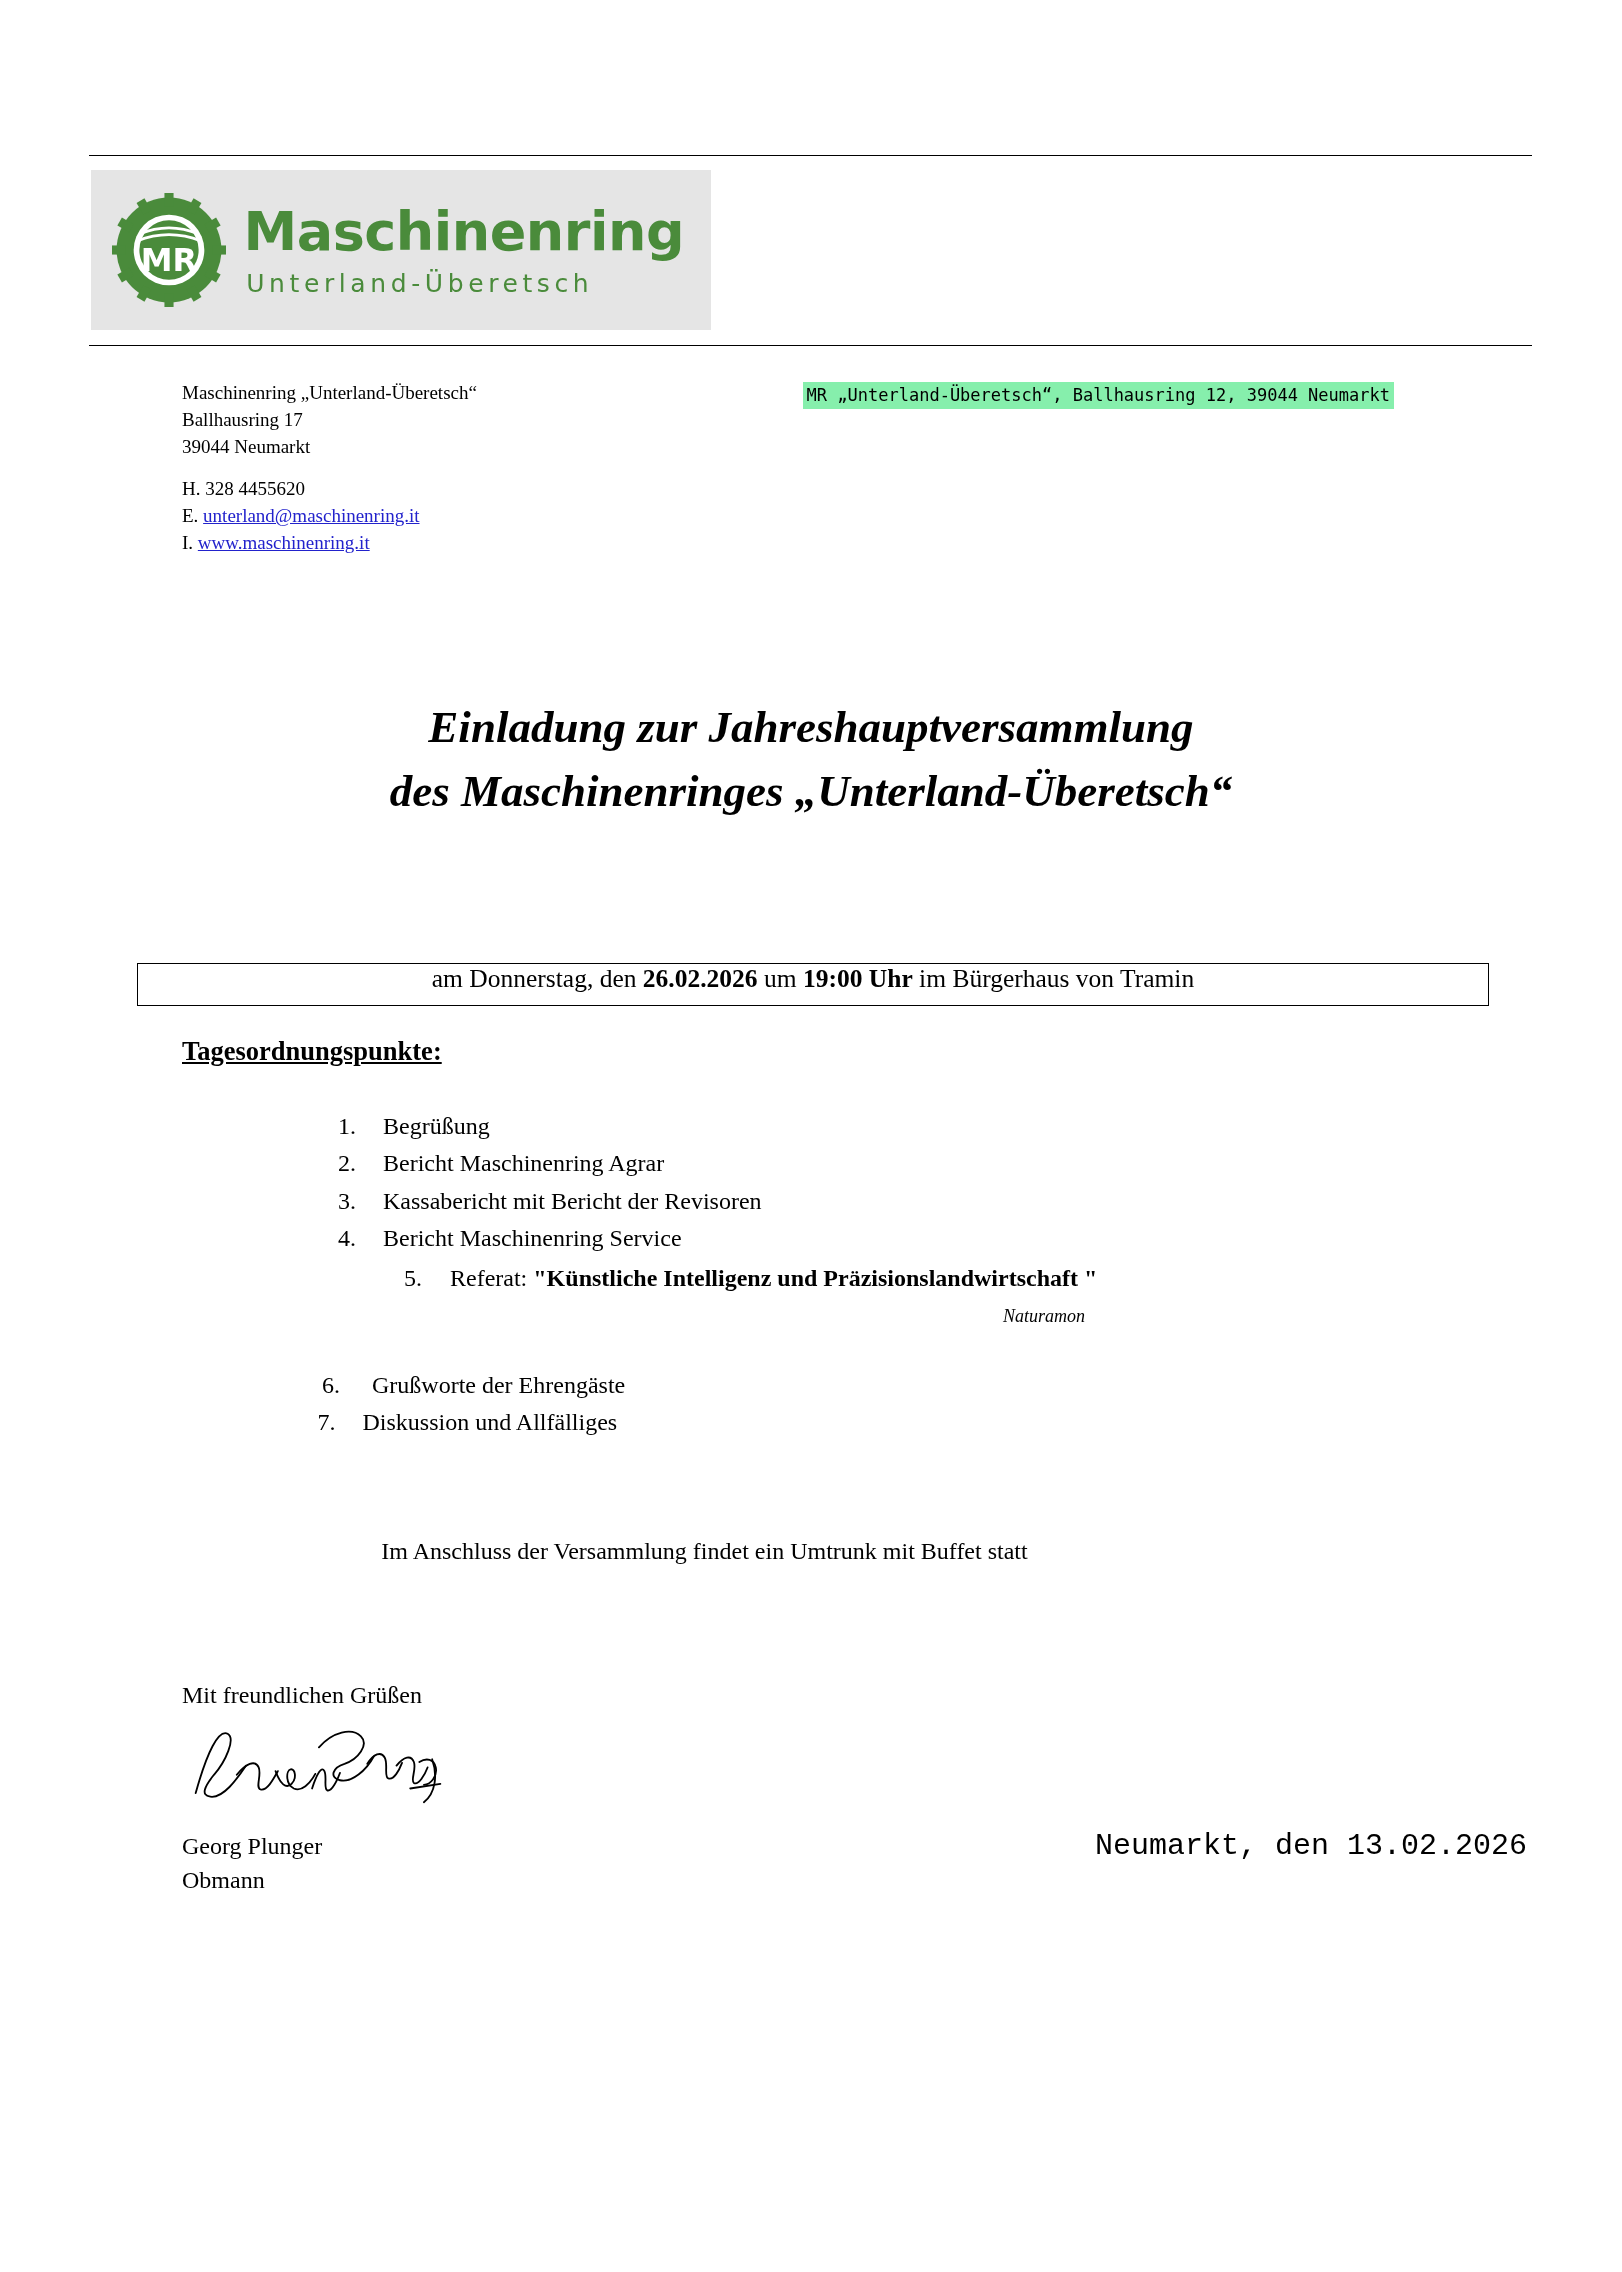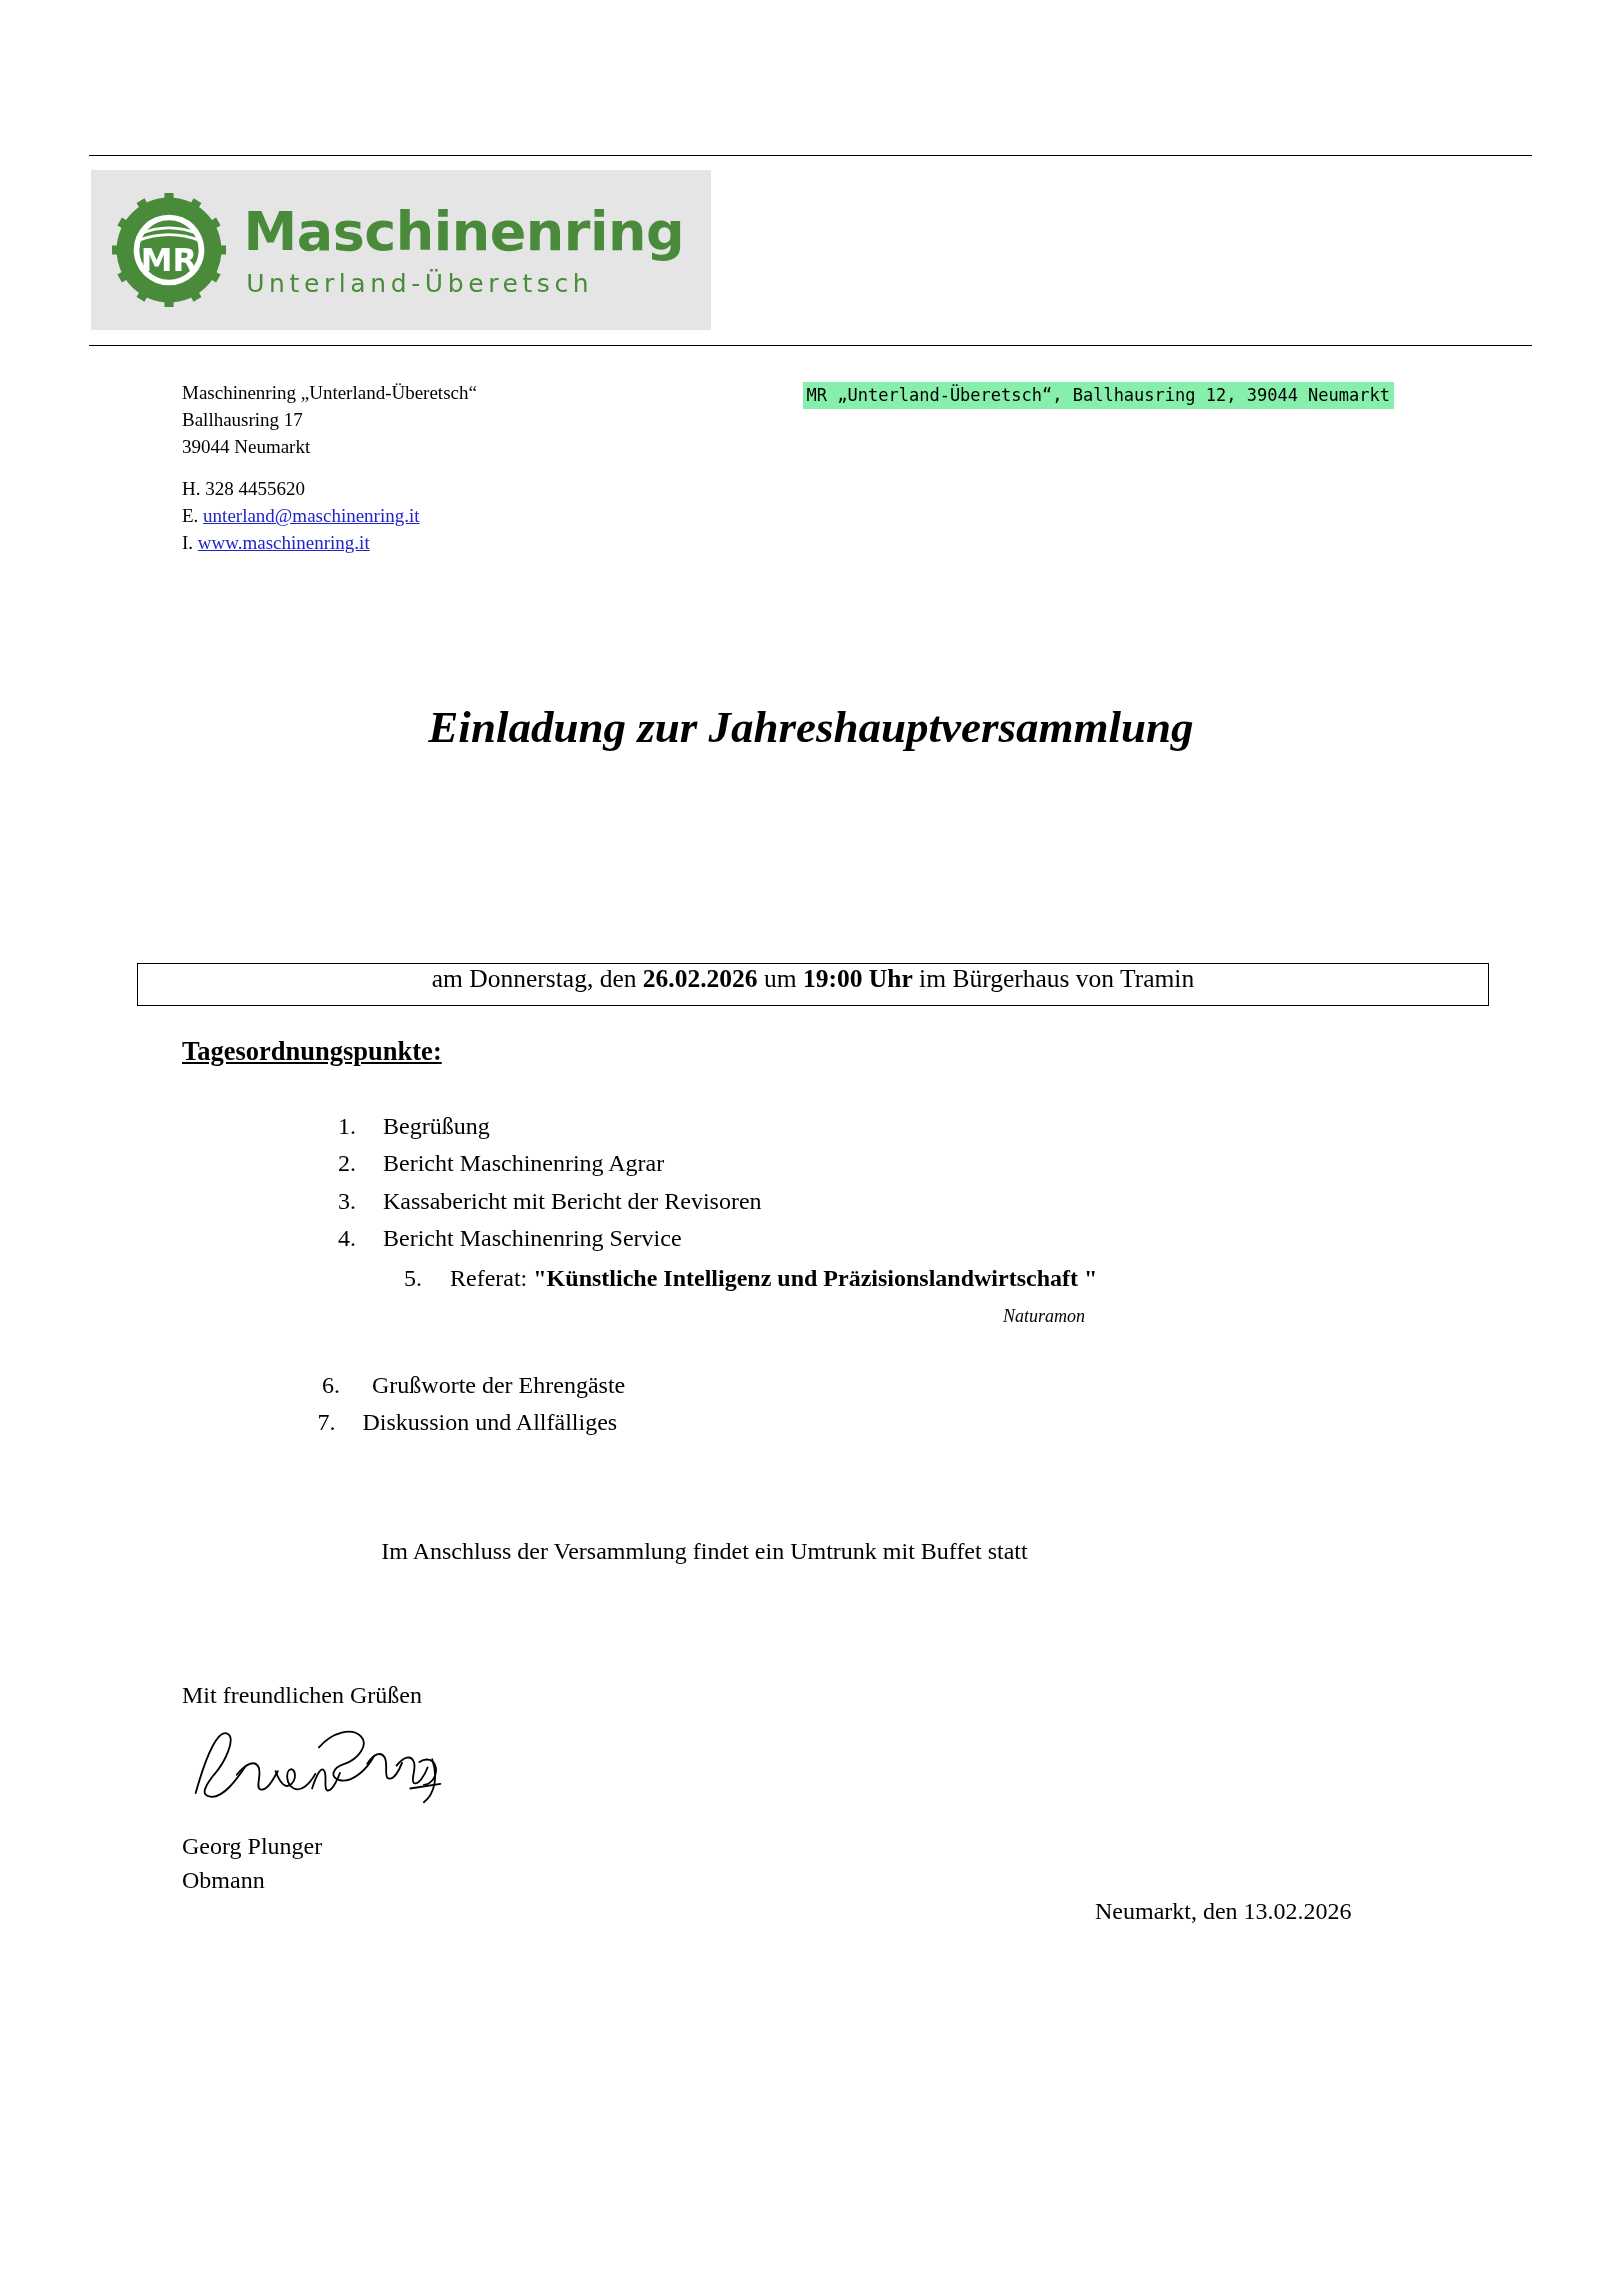--- a/index.html
+++ b/index.html
@@ -223,22 +223,23 @@
   .signer-name {
     position: absolute;
     left: 182px;
     top: 1829px;
     font-size: 24px;
     line-height: 1.42;
   }
   .place-date {
     position: absolute;
     left: 1095px;
-    top: 1898px;
-    font-size: 24px;
+    top: 1829px;
+    font-size: 30px;
+    font-family: Liberation Mono, monospace;
   }
 </style>
 </head>
 <body>
 
 <div class="page">
 
   <div class="header-rule-top"></div>
   <div class="header-rule-bottom"></div>
 
@@ -288,20 +289,21 @@
     <div>
       <span>I.</span>
       <a href="#">www.maschinenring.it</a>
     </div>
   </div>
 
   <div class="return-strip">MR „Unterland-Überetsch“, Ballhausring 12, 39044 Neumarkt</div>
 
   <div class="doc-title">
     <div>Einladung zur Jahreshauptversammlung</div>
+    <div>des Maschinenringes „Unterland-Überetsch“</div>
   </div>
 
   <div class="venue-box">
     <span>am Donnerstag, den</span>&nbsp;<b>26.02.2026</b>&nbsp;<span>um</span>&nbsp;<b>19:00 Uhr</b>&nbsp;<span>im Bürgerhaus von Tramin</span>
   </div>
 
   <div class="agenda-heading">Tagesordnungspunkte:</div>
 
   <div class="agenda-list">
     <div class="agenda-row">

